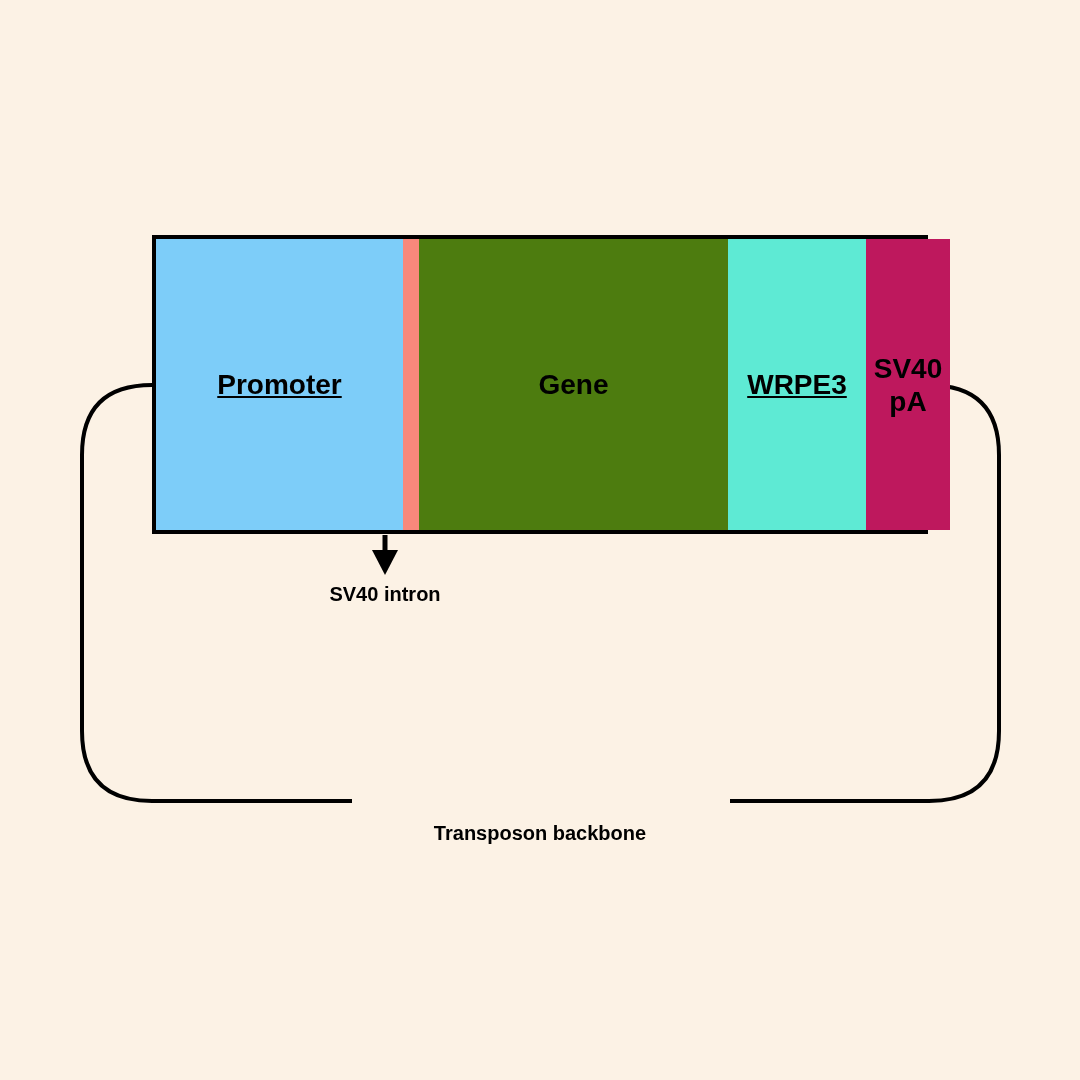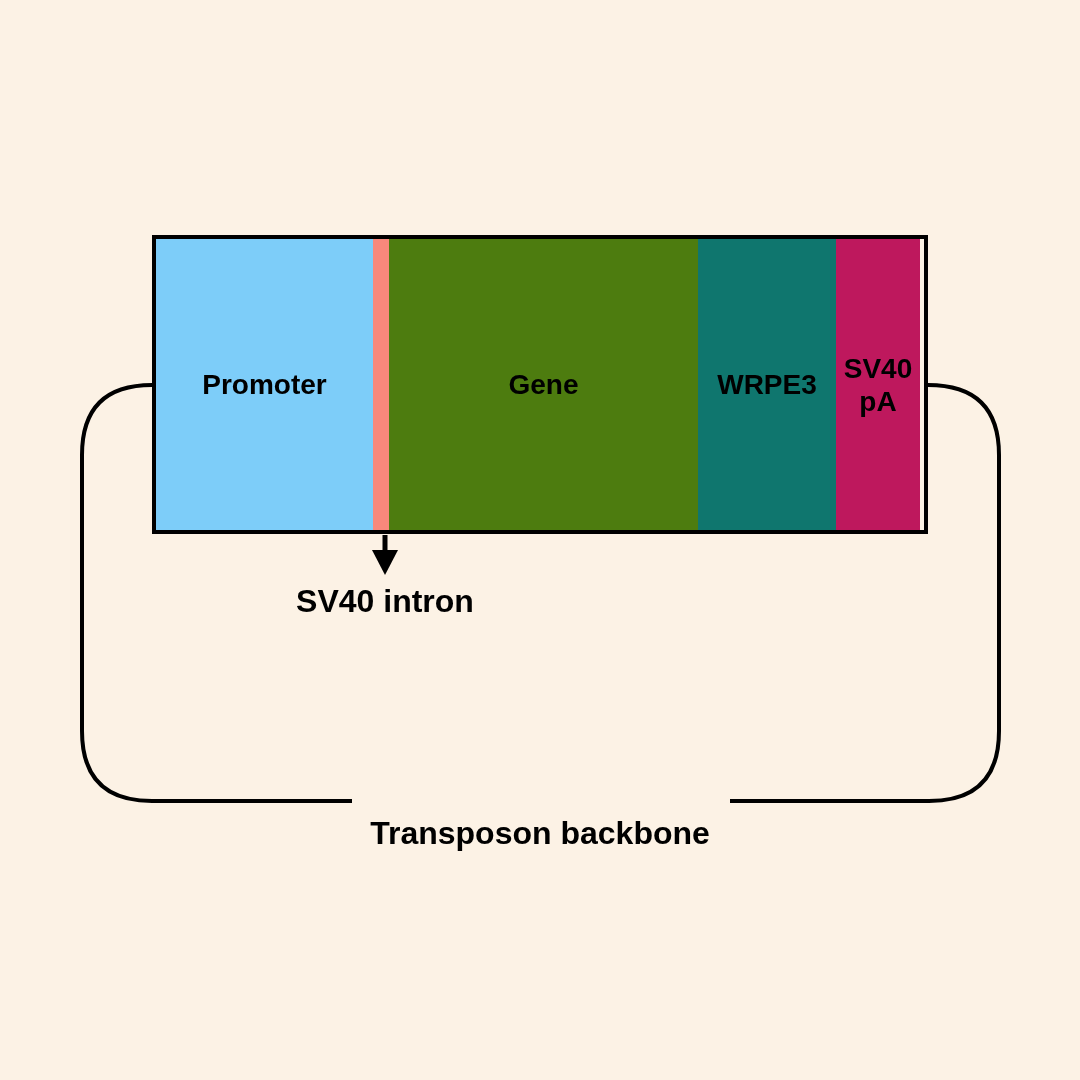--- a/index.html
+++ b/index.html
@@ -46,36 +46,36 @@
     border: 4px solid var(--line, #000);
     display: flex;
   }
   .segment {
     height: 100%;
     display: flex;
     align-items: center;
     justify-content: center;
     flex: 0 0 auto;
   }
-  .seg-promoter { width: 217px; }
+  .seg-promoter { width: 247px; text-decoration: underline; }
   .seg-stripe   { width: 16px;  }
   .seg-gene     { width: 309px; }
   .seg-wrpe3    { width: 138px; }
   .seg-pa       { width: 84px;  }
   .segment-label {
     font-size: 28px;
     font-weight: bold;
     line-height: 33px;
     text-align: center;
     white-space: normal;
   }
   .floating-label {
     position: absolute;
     transform: translateX(-50%);
-    font-size: 32px;
+    font-size: 20px;
     font-weight: bold;
     white-space: nowrap;
   }
   .intron-label { left: 385px; top: 583px; }
   .backbone-label { left: 540px; top: 816px; line-height: 34px; }
 </style>
 </head>
 <body>
 
 <div class="stage">
@@ -91,21 +91,21 @@
   </svg>
 
   <div class="construct-box">
     <div class="segment seg-promoter" style="background: rgb(125, 205, 249);">
       <span class="segment-label">Promoter</span>
     </div>
     <div class="segment seg-stripe" style="background: rgb(248, 136, 123);"></div>
     <div class="segment seg-gene" style="background: #4d7c0f;">
       <span class="segment-label">Gene</span>
     </div>
-    <div class="segment seg-wrpe3" style="background: #0f766e;">
+    <div class="segment seg-wrpe3" style="background: #5eead4; text-decoration: underline;">
       <span class="segment-label">WRPE3</span>
     </div>
     <div class="segment seg-pa" style="background: #be185d;">
       <span class="segment-label">SV40 pA</span>
     </div>
   </div>
 
   <div class="floating-label intron-label">SV40 intron</div>
 
   <div class="floating-label backbone-label">Transposon backbone</div>

